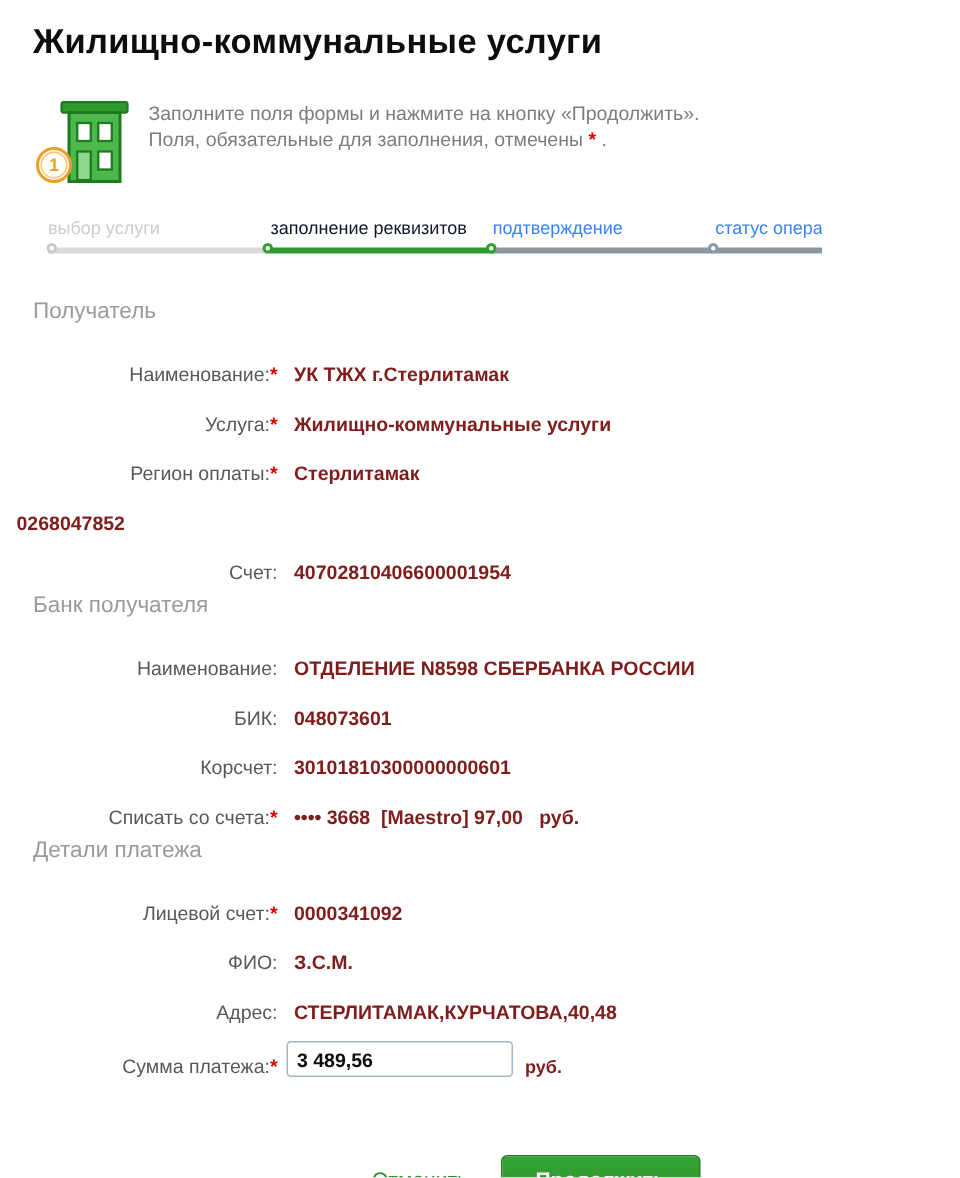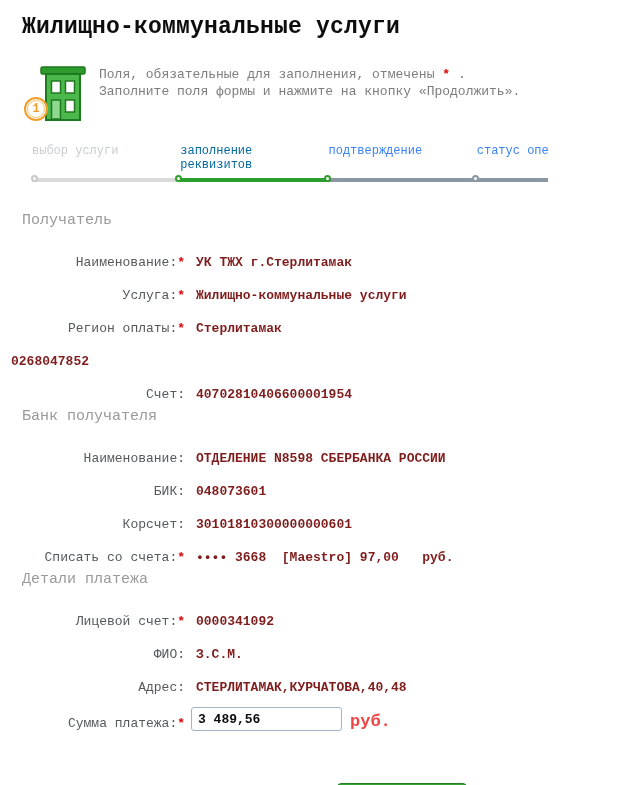--- a/index.html
+++ b/index.html
@@ -1,39 +1,39 @@
 <!DOCTYPE html>
 <html lang="ru"><head>
 <meta charset="utf-8">
 <style>
   * { margin:0; padding:0; box-sizing:border-box; }
   html,body { background:#fff; }
   body { font-family:"Liberation Sans","DejaVu Sans",sans-serif; color:#111; }
-  .page { width:548px; height:785px; background:#fff; position:relative; overflow:hidden;font-family:Liberation Mono, monospace; }
+  .page { width:548px; height:785px; background:#fff; position:relative; overflow:hidden; }
 
   
   .page-title { font-size:23px; font-weight:bold; color:#0d0d0d; margin:14px 0 0 22px; letter-spacing:0.2px; }
 
   
   .notice { display:flex; align-items:flex-start; margin:24px 0 0 24px; }
   .notice-icon-wrap { position:relative; width:66px; height:58px; flex:0 0 66px; }
   .building-svg { position:absolute; left:16px; top:0; }
   .coin { position:absolute; left:0; bottom:1px; width:24px; height:24px; border-radius:50%;
           border:2px solid #ee9e2a; background:#fffefa; display:flex; align-items:center; justify-content:center; }
   .coin::after { content:""; position:absolute; inset:1px; border:1px solid #f6c277; border-radius:50%; }
   .coin-num { color:#ee9e2a; font-weight:bold; font-size:12px; line-height:1; }
   .notice-text { margin-left:9px; margin-top:2px; font-size:13px; line-height:17px; color:#7d7d7d; }
   .req { color:#e00000; font-weight:bold; }
 
   
   .progress { margin:22px 0 0 32px; width:593px; }
   .step-labels { display:flex; font-size:12px; text-align:left; }
   .step-labels span { width:25%; display:inline-block; }
   .sl-past   { color:#c9cdd1; }
-  .sl-active { color:#0369a1; }
+  .sl-active { color:#0f172a; }
   .sl-future { color:#3b82f6; }
   .track { position:relative; height:11px; margin-top:3px; }
   .seg { position:absolute; top:3px; height:4px; width:25%; }
   .seg1 { left:0;   background:#dadada; }
   .seg2 { left:25%; background:#2e9e2e; }
   .seg3 { left:50%; background:#8b98a4; }
   .seg4 { left:75%; background:#8b98a4; }
   .dot { position:absolute; top:0; width:7px; height:7px; border-radius:50%; background:#fff; border:2px solid; }
   .dot-past   { border-color:#c9c9c9; }
   .dot-active { border-color:#2e9e2e; }
@@ -43,21 +43,21 @@
 
   
   .form { margin-top:26px; }
   .section-title { font-size:15px; color:#9a9a9a; margin:6px 0 8px 22px; }
   .row { display:flex; align-items:flex-end; height:33px; }
   .row-label { width:185px; text-align:right; font-size:13px; color:#55595c; flex:0 0 185px; }
   .row-value { margin-left:11px; font-size:13px; font-weight:bold; color:#7f1d1d; white-space:pre; }
   .amount-row { height:36px; }
   .amount-input { width:151px; height:24px; margin-left:6px; border:1px solid #a3b4c4; border-radius:3px;
                   font-family:inherit; font-size:13px; font-weight:bold; color:#0d0d0d; padding:0 6px; outline:none; }
-  .currency { margin-left:8px; font-size:17px; font-weight:bold; color:#ef4444; }
+  .currency { margin-left:8px; font-size:12px; font-weight:bold; color:#7f1d1d; }
 
   
   .actions { display:flex; align-items:center; margin:52px 0 0 248px; }
   .cancel-link { font-size:14px; color:#28912d; text-decoration:underline; }
   .continue-btn { margin-left:22px; min-width:125px; height:31px; padding:0 22px; cursor:pointer;
                   background:linear-gradient(#34a434,#2b952b); border:1px solid #258025; border-radius:4px;
                   color:#fff; font-family:inherit; font-size:14px; font-weight:bold; }
 </style>
 </head>
 <body>
@@ -74,22 +74,22 @@
         <rect x="11.5" y="17" width="9" height="12" fill="#fff" stroke="#1e7a1e" stroke-width="1.5"></rect>
         <rect x="25.5" y="17" width="9" height="12" fill="#fff" stroke="#1e7a1e" stroke-width="1.5"></rect>
         <rect x="25.5" y="36" width="9" height="12" fill="#fff" stroke="#1e7a1e" stroke-width="1.5"></rect>
         <rect x="11.5" y="36" width="9" height="19" fill="#8fd98f" stroke="#1e7a1e" stroke-width="1.5"></rect>
       </svg>
       <div class="coin">
         <span class="coin-num">1</span>
       </div>
     </div>
     <div class="notice-text">
+      <div>Заполните поля формы и нажмите на кнопку «Продолжить».</div>
       <div><span>Поля, обязательные для заполнения, отмечены </span><span class="req">*</span><span> .</span></div>
-      <div>Заполните поля формы и нажмите на кнопку «Продолжить».</div>
     </div>
   </div>
 
   <div class="progress">
     <div class="step-labels">
       <span class="sl-past">выбор услуги</span>
       <span class="sl-active">заполнение реквизитов</span>
       <span class="sl-future">подтверждение</span>
       <span class="sl-future">статус операции</span>
     </div>

